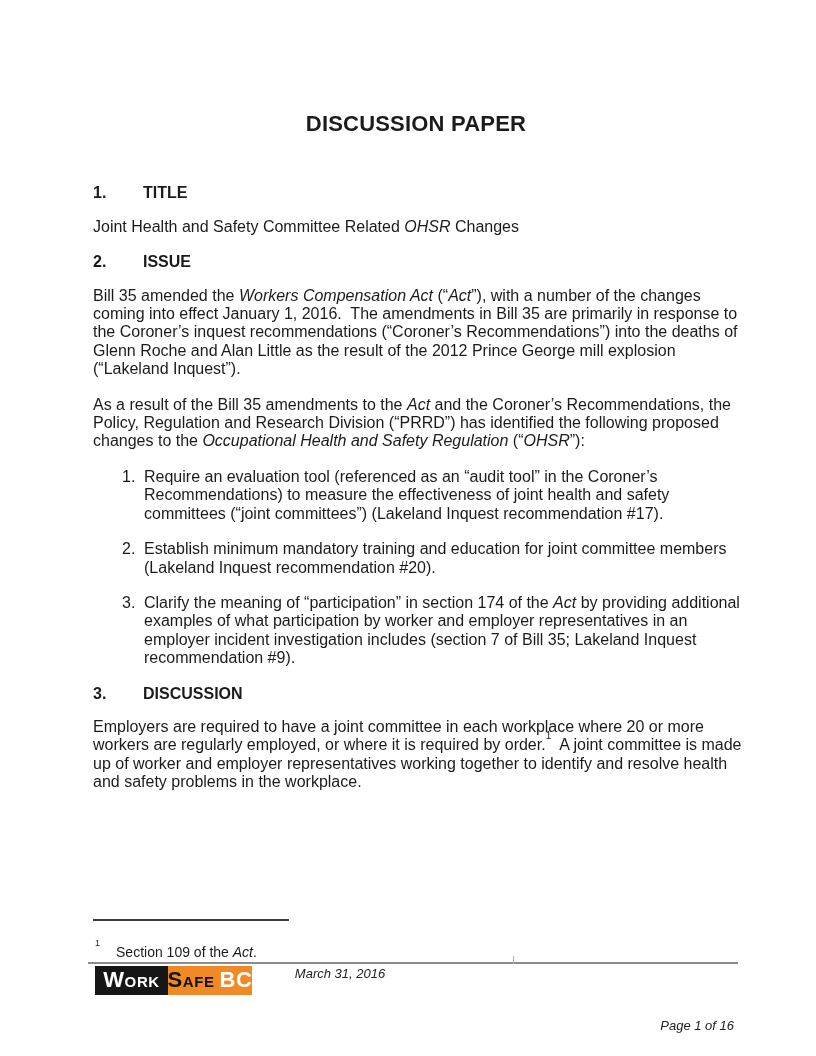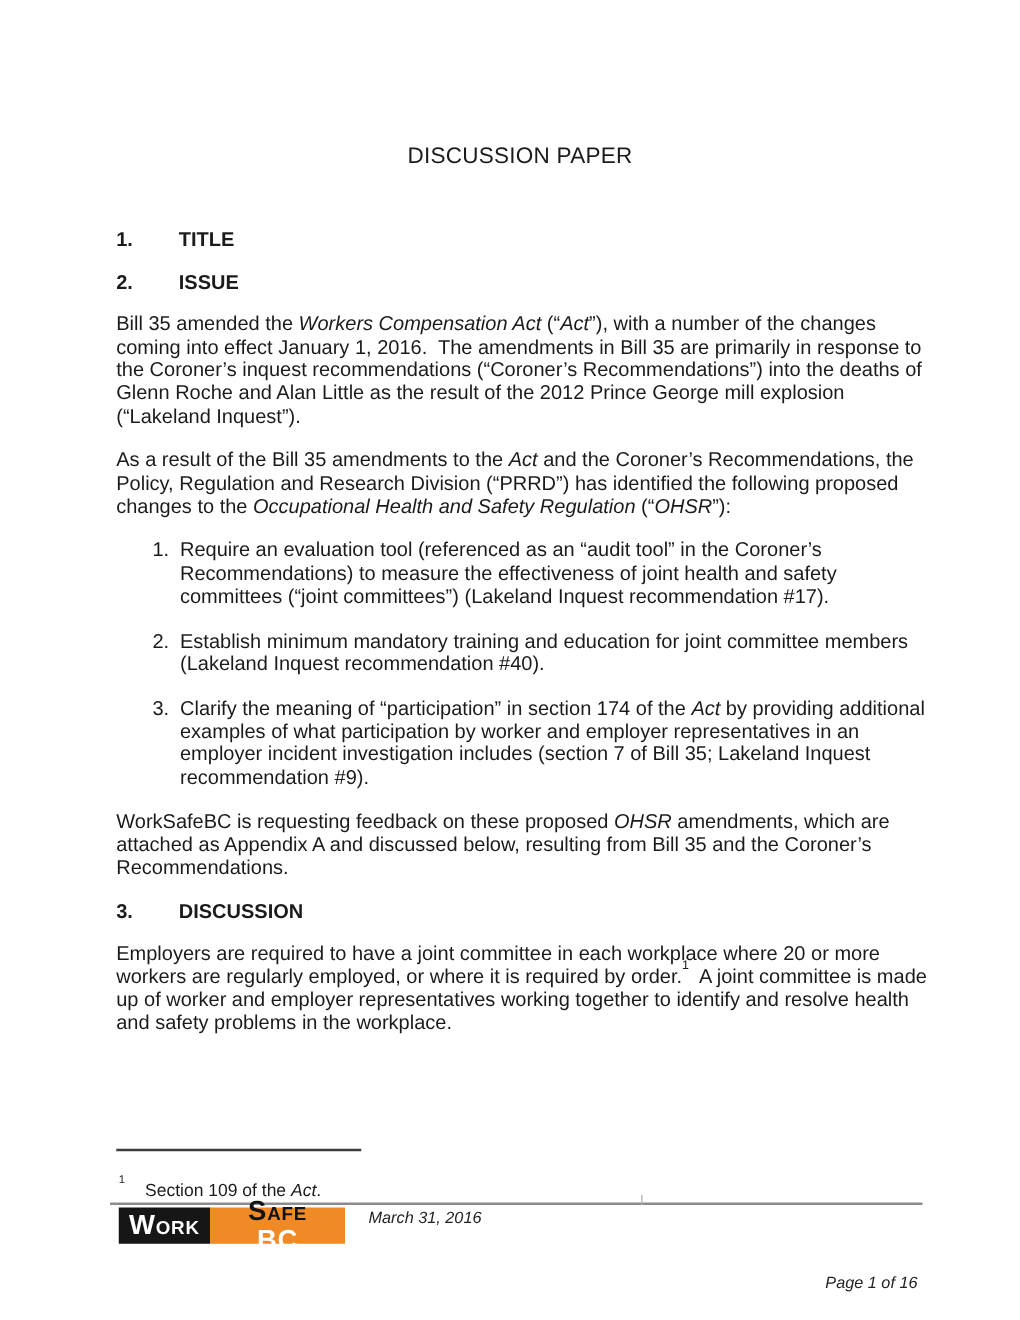--- a/index.html
+++ b/index.html
@@ -6,87 +6,87 @@
   .page{
     position:relative;
     width:816px;height:1056px;
     background:#fff;
     font-family:"Liberation Sans","DejaVu Sans",sans-serif;
     font-size:16px;line-height:18.4px;color:#1b1b1b;
     overflow:hidden;
   }
   .content{position:absolute;left:93px;top:115px;width:662px;}
   .doc-title{
-    font-weight:normal;font-size:18px;letter-spacing:0.2px;
+    font-weight:bold;font-size:22px;letter-spacing:0.2px;
     text-align:center;margin:0 16px 51px 0;
   }
   .heading{display:flex;font-weight:bold;margin:0 0 15px 0;}
   .hnum{width:50px;flex:none;}
   .para{margin:0 0 17px 0;}
   .li{display:flex;margin:0 0 17px 29px;}
   .linum{width:22px;flex:none;}
   .litext{flex:1;}
   .it{font-style:italic;}
   sup.run-sup{font-size:10px;line-height:0;position:relative;top:-5px;}
   
   .fn-sep{position:absolute;left:93px;top:919px;width:196px;height:0;border-top:2px solid #3c3c3c;}
   .footnote{position:absolute;left:95px;top:940px;font-size:14px;line-height:17px;}
   .fn-marker{font-size:9px;position:relative;top:-5px;margin-right:16px;}
   
   .footer-rule{position:absolute;left:88px;top:962px;width:650px;height:0;border-top:2px solid #8c8c8c;}
   .footer-tick{position:absolute;left:513px;top:956px;width:1px;height:8px;background:#b0b0b0;}
   .logo{position:absolute;left:95px;top:966px;height:29px;display:flex;
         font-variant:small-caps;font-weight:bold;font-size:22px;letter-spacing:0.6px;}
   .logo-black{background:#161616;color:#ffffff;width:73px;display:flex;align-items:center;justify-content:center;}
-  .logo-orange{background:#f08a26;width:108px;display:flex;align-items:center;justify-content:center;gap:5px;flex-direction:column;}
+  .logo-orange{background:#f08a26;width:84px;display:flex;align-items:center;justify-content:center;gap:5px;}
   .logo-safe{color:#121212;}
   .logo-bc{color:#ffffff;text-align:right;}
   .footer-date{position:absolute;left:0;top:966px;width:680px;text-align:center;
                font-style:italic;font-size:13px;line-height:15px;color:#222;}
   .footer-page{position:absolute;right:82px;top:1018px;font-style:italic;font-size:13px;line-height:15px;color:#222;}
 </style>
 </head>
 <body>
 
 <div class="page">
   <div class="content">
 
     <div class="doc-title">DISCUSSION PAPER</div>
 
     <div class="heading">
       <span class="hnum">1.</span>
       <span>TITLE</span>
     </div>
 
+    <p class="para"><span>Joint Health and Safety Committee Related </span><span class="it">OHSR</span><span> Changes</span></p>
 
     <div class="heading">
       <span class="hnum">2.</span>
       <span>ISSUE</span>
     </div>
 
     <p class="para"><span>Bill 35 amended the </span><span class="it">Workers Compensation Act</span><span> (“</span><span class="it">Act</span><span>”), with a number of the changes coming into effect January 1, 2016.&nbsp; The amendments in Bill 35 are primarily in response to the Coroner’s inquest recommendations (“Coroner’s Recommendations”) into the deaths of Glenn Roche and Alan Little as the result of the 2012 Prince George mill explosion (“Lakeland Inquest”).</span></p>
 
     <p class="para"><span>As a result of the Bill 35 amendments to the </span><span class="it">Act</span><span> and the Coroner’s Recommendations, the Policy, Regulation and Research Division (“PRRD”) has identified the following proposed changes to the </span><span class="it">Occupational Health and Safety Regulation</span><span> (“</span><span class="it">OHSR</span><span>”):</span></p>
 
     <div class="li">
       <span class="linum">1.</span>
       <span class="litext"><span>Require an evaluation tool (referenced as an “audit tool” in the Coroner’s Recommendations) to measure the effectiveness of joint health and safety committees (“joint committees”) (Lakeland Inquest recommendation #17).</span></span>
     </div>
 
     <div class="li">
       <span class="linum">2.</span>
-      <span class="litext"><span>Establish minimum mandatory training and education for joint committee members (Lakeland Inquest recommendation #40).</span></span>
+      <span class="litext"><span>Establish minimum mandatory training and education for joint committee members (Lakeland Inquest recommendation #20).</span></span>
     </div>
 
     <div class="li">
       <span class="linum">3.</span>
       <span class="litext"><span>Clarify the meaning of “participation” in section 174 of the </span><span class="it">Act</span><span> by providing additional examples of what participation by worker and employer representatives in an employer incident investigation includes (section 7 of Bill 35; Lakeland Inquest recommendation #9).</span></span>
     </div>
 
-    <p class="para"><span>WorkSafeBC is requesting feedback on these proposed </span><span class="it">OHSR</span><span> amendments, which are attached as Appendix A and discussed below, resulting from Bill 35 and the Coroner’s Recommendations.</span></p>
 
     <div class="heading">
       <span class="hnum">3.</span>
       <span>DISCUSSION</span>
     </div>
 
     <p class="para"><span>Employers are required to have a joint committee in each workplace where 20 or more workers are regularly employed, or where it is required by order.</span><sup class="run-sup">1</sup><span>&nbsp; A joint committee is made up of worker and employer representatives working together to identify and resolve health and safety problems in the workplace.</span></p>
 
   </div>
 

